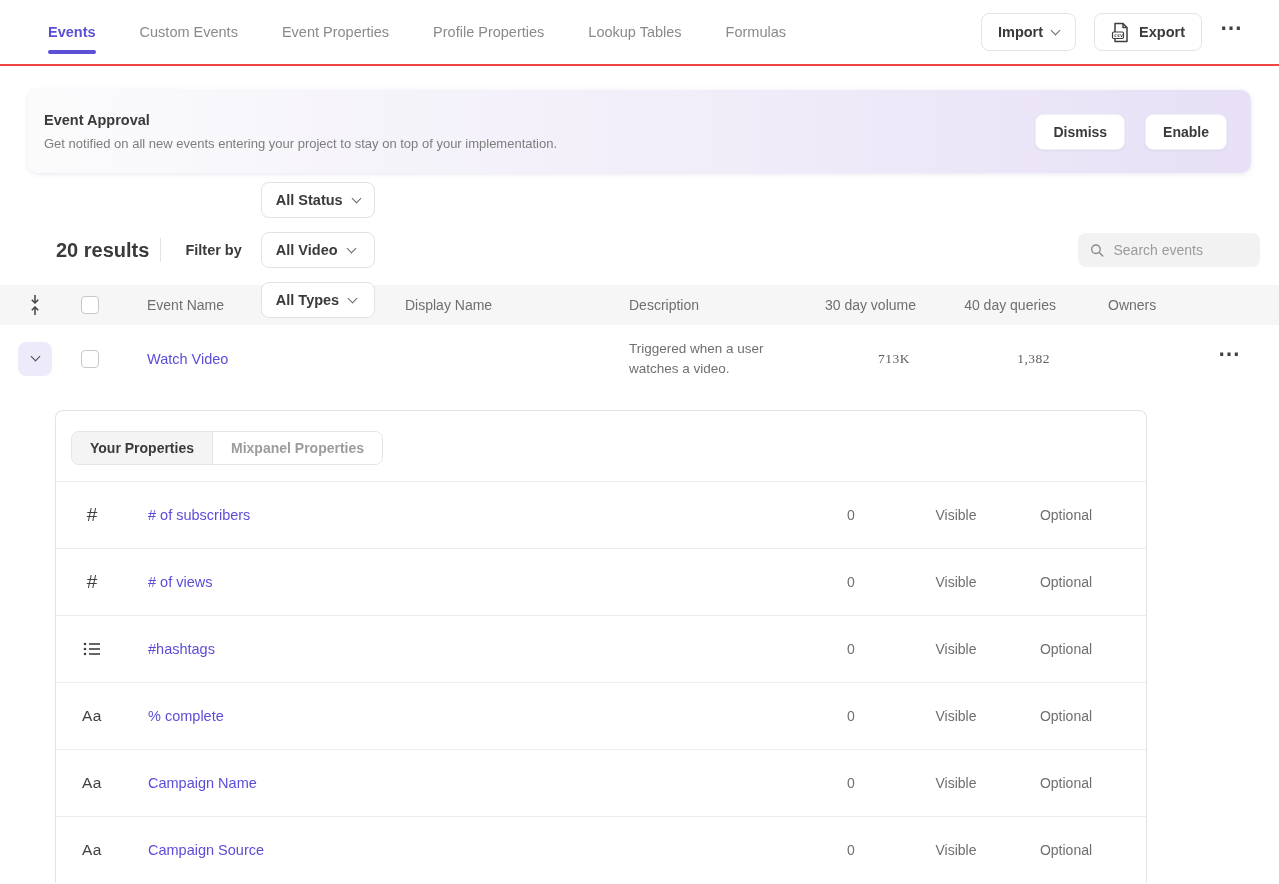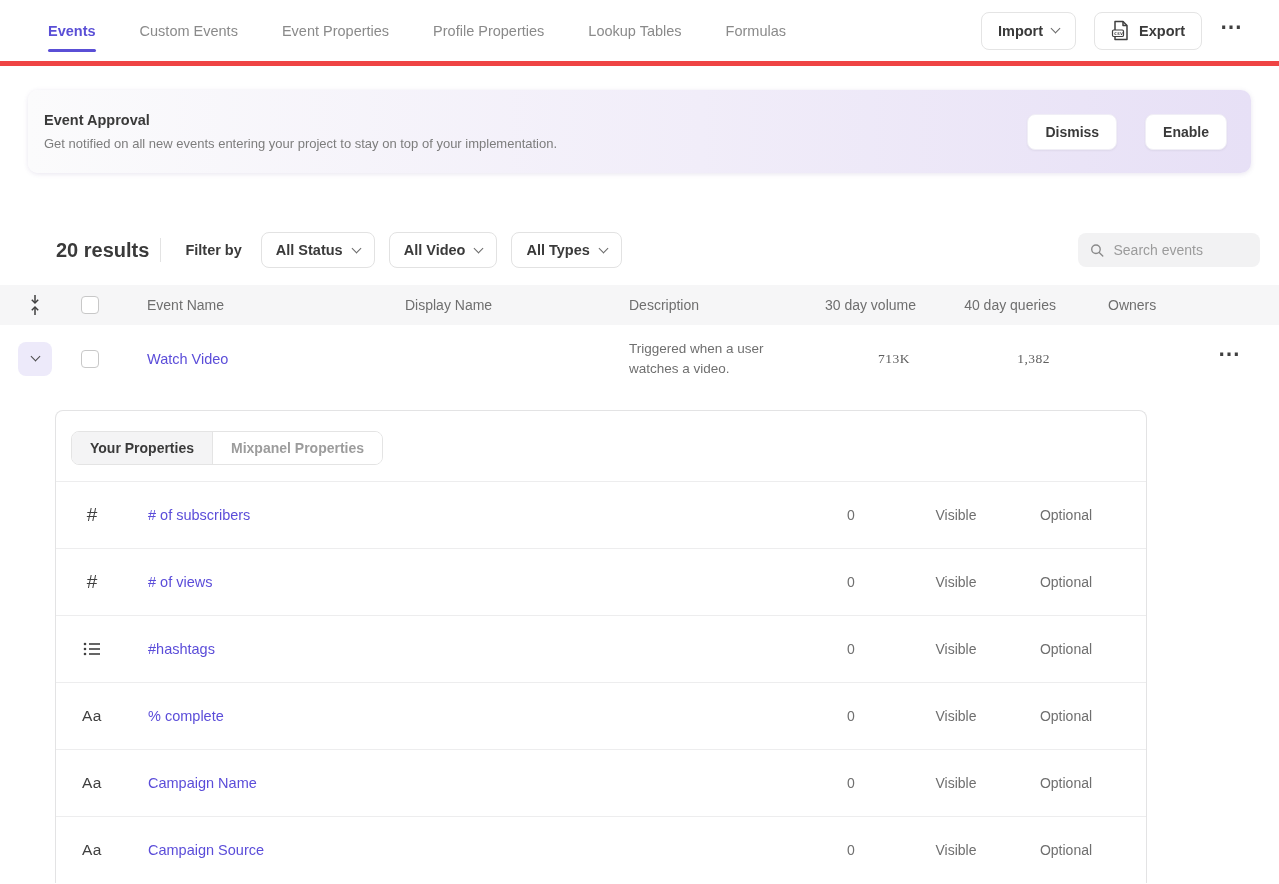--- a/index.html
+++ b/index.html
@@ -7,21 +7,21 @@
   body {
     background:#fff;
     font-family:"Liberation Sans", sans-serif;
     color:#3a3a3a;
     overflow:hidden;
     position:relative;
   }
   
   .topnav {
     height:66px; display:flex; align-items:center;
-    padding:0 36px 0 48px; border-bottom:5px solid #ef4444; background:#fff;
+    padding:0 36px 0 48px; border-bottom:2px solid #ef4444; background:#fff;
   }
   .nav-tabs { display:flex; gap:44px; }
   .tab {
     position:relative; font-size:14.5px; font-weight:500; color:#8a8a8a;
     cursor:pointer; white-space:nowrap;
   }
   .tab.active { color:#5a4fd6; font-weight:700; }
   .tab.active::after {
     content:""; position:absolute; left:0; right:0; top:calc(100% + 10px);
     height:3.5px; background:#5a4fd6; border-radius:2px;
@@ -40,35 +40,35 @@
   
   .banner {
     margin:24px 28px 0; height:83px; border-radius:10px;
     background:linear-gradient(90deg,#fbfbfc 0%, #f1edf9 55%, #e7e0f6 100%);
     box-shadow:0 1px 5px rgba(90,70,140,0.14);
     display:flex; align-items:center; padding:0 24px 0 16px;
   }
   .banner-text { display:flex; flex-direction:column; gap:8px; }
   .banner-title { font-size:14.5px; font-weight:700; color:#3a3a3a; }
   .banner-desc { font-size:13px; color:#7d7d7d; }
-  .banner-actions { margin-left:auto; display:flex; gap:28px; }
+  .banner-actions { margin-left:auto; display:flex; gap:20px; }
   .banner-btn {
     height:36px; background:#fff; border:1px solid #f0eef6; border-radius:8px;
     padding:0 17px; font-size:14px; font-weight:600; color:#3a3a3a;
     box-shadow:0 1px 2px rgba(0,0,0,0.05); cursor:pointer;
     display:inline-flex; align-items:center;
   }
   
   .filter-row {
     margin-top:59px; height:36px; display:flex; align-items:center; padding:0 19px 0 56px;
   }
   .results { font-size:20px; font-weight:700; color:#3a3a3a; }
   .vdivider { width:1px; height:24px; background:#e3e3e3; margin:0 24px 0 11px; }
   .filter-by { font-size:14.5px; font-weight:600; color:#3a3a3a; margin-right:19px; }
-  .dropdowns { display:flex; gap:14px; }
+  .dropdowns { display:flex; gap:14px;flex-direction:column; }
   .dropdown {
     height:36px; border:1px solid #e2e2e2; border-radius:8px; background:#fff;
     display:inline-flex; align-items:center; gap:10px; padding:0 14px;
     font-size:14.5px; font-weight:600; color:#3a3a3a; cursor:pointer;
   }
   .search-box {
     margin-left:auto; width:182px; height:34px; background:#f2f2f3; border-radius:8px;
     display:flex; align-items:center; padding:0 12px; gap:9px;
   }
   .search-box input {

